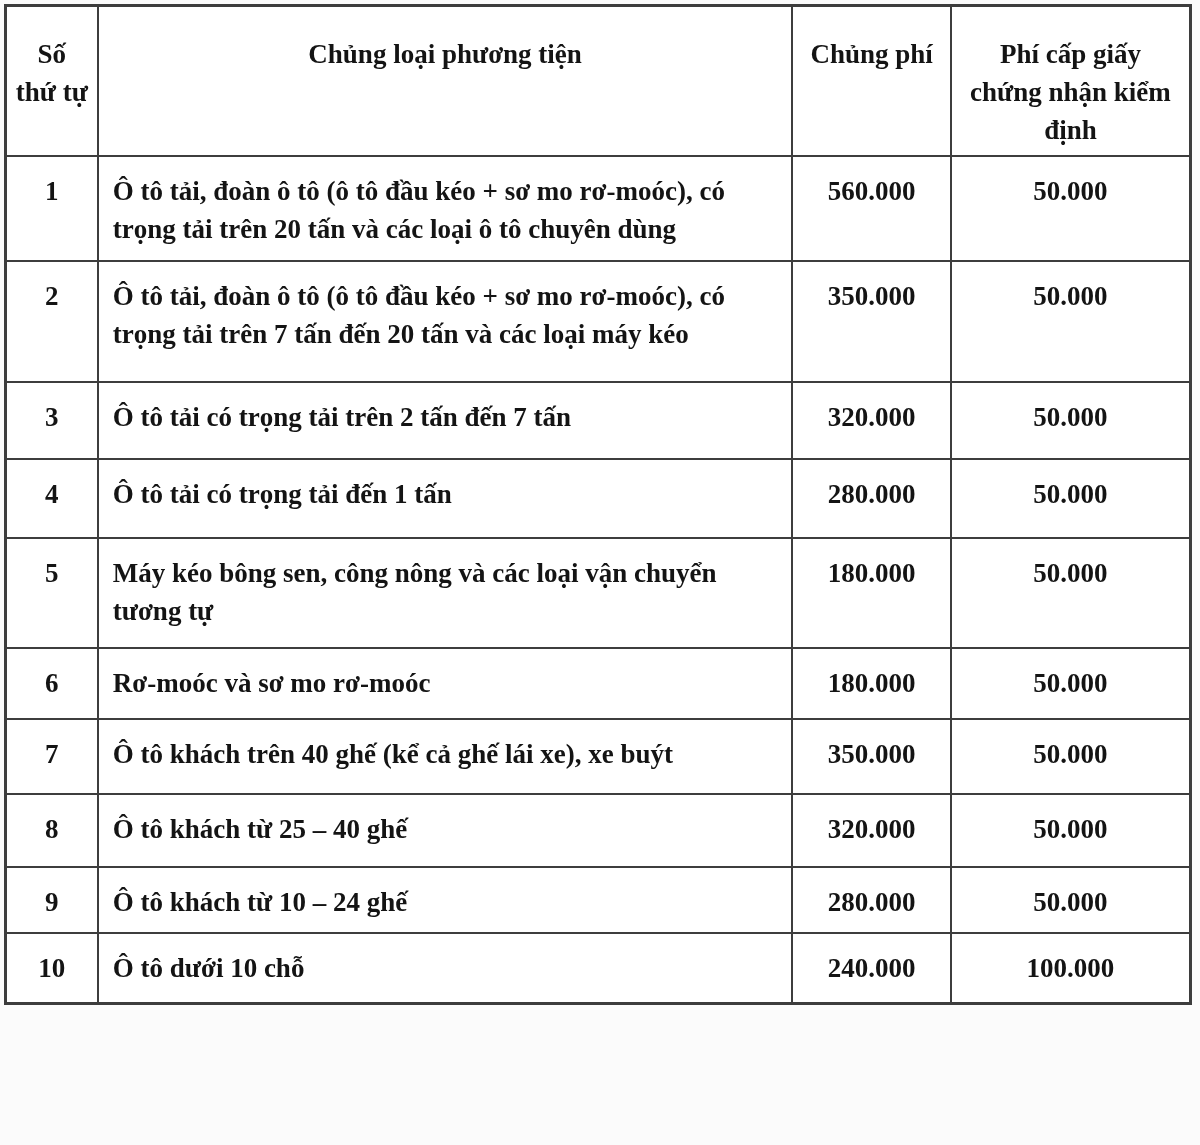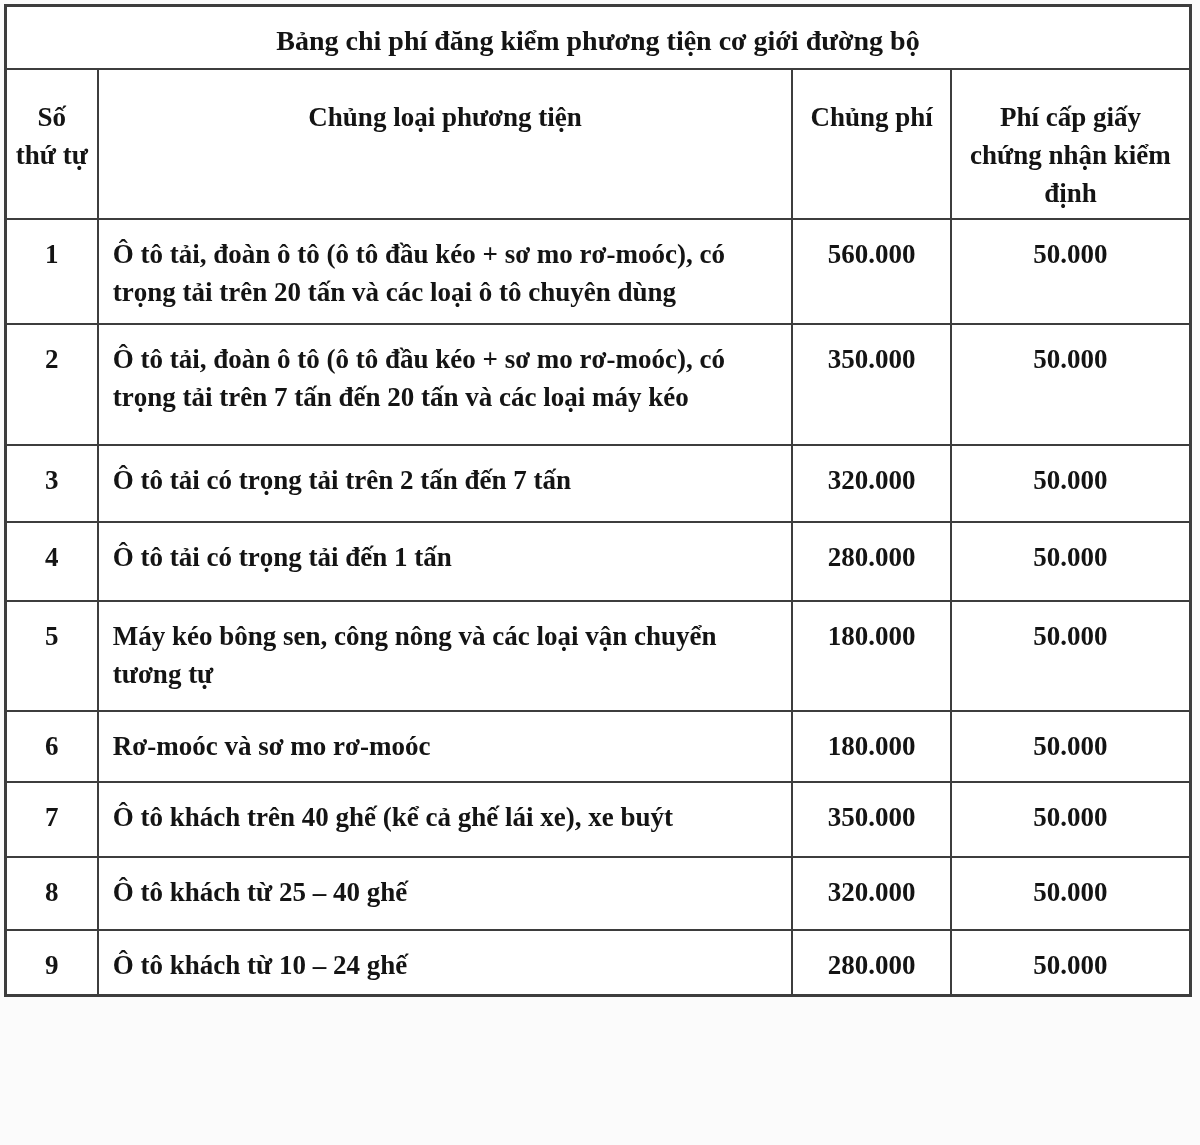--- a/index.html
+++ b/index.html
@@ -65,23 +65,20 @@
 
 <table class="fee-table">
   <colgroup>
     <col style="width:92px">
     <col style="width:693px">
     <col style="width:158px">
     <col style="width:239px">
   </colgroup>
 
   <tbody>
-      <tr style="height:63px">
-    <td colspan="4" class="title-cell">Bảng chi phí đăng kiểm phương tiện cơ giới đường bộ</td>
-  </tr>
 
   <tr style="height:128px">
     <th>Số
 thứ tự</th>
     <th>Chủng loại phương tiện</th>
     <th>Chủng phí</th>
     <th>Phí cấp giấy
 chứng nhận kiểm
 định</th>
   </tr>
@@ -145,15 +142,21 @@
     <td class="num-cell">50.000</td>
   </tr>
 
   <tr style="height:66px">
     <td class="no-cell">9</td>
     <td class="type-cell">Ô tô khách từ 10 – 24 ghế</td>
     <td class="num-cell">280.000</td>
     <td class="num-cell">50.000</td>
   </tr>
 
+  <tr style="height:70px">
+    <td class="no-cell">10</td>
+    <td class="type-cell">Ô tô dưới 10 chỗ</td>
+    <td class="num-cell">240.000</td>
+    <td class="num-cell">100.000</td>
+  </tr>
 
 </tbody>
   </table>
 
 </body></html>

